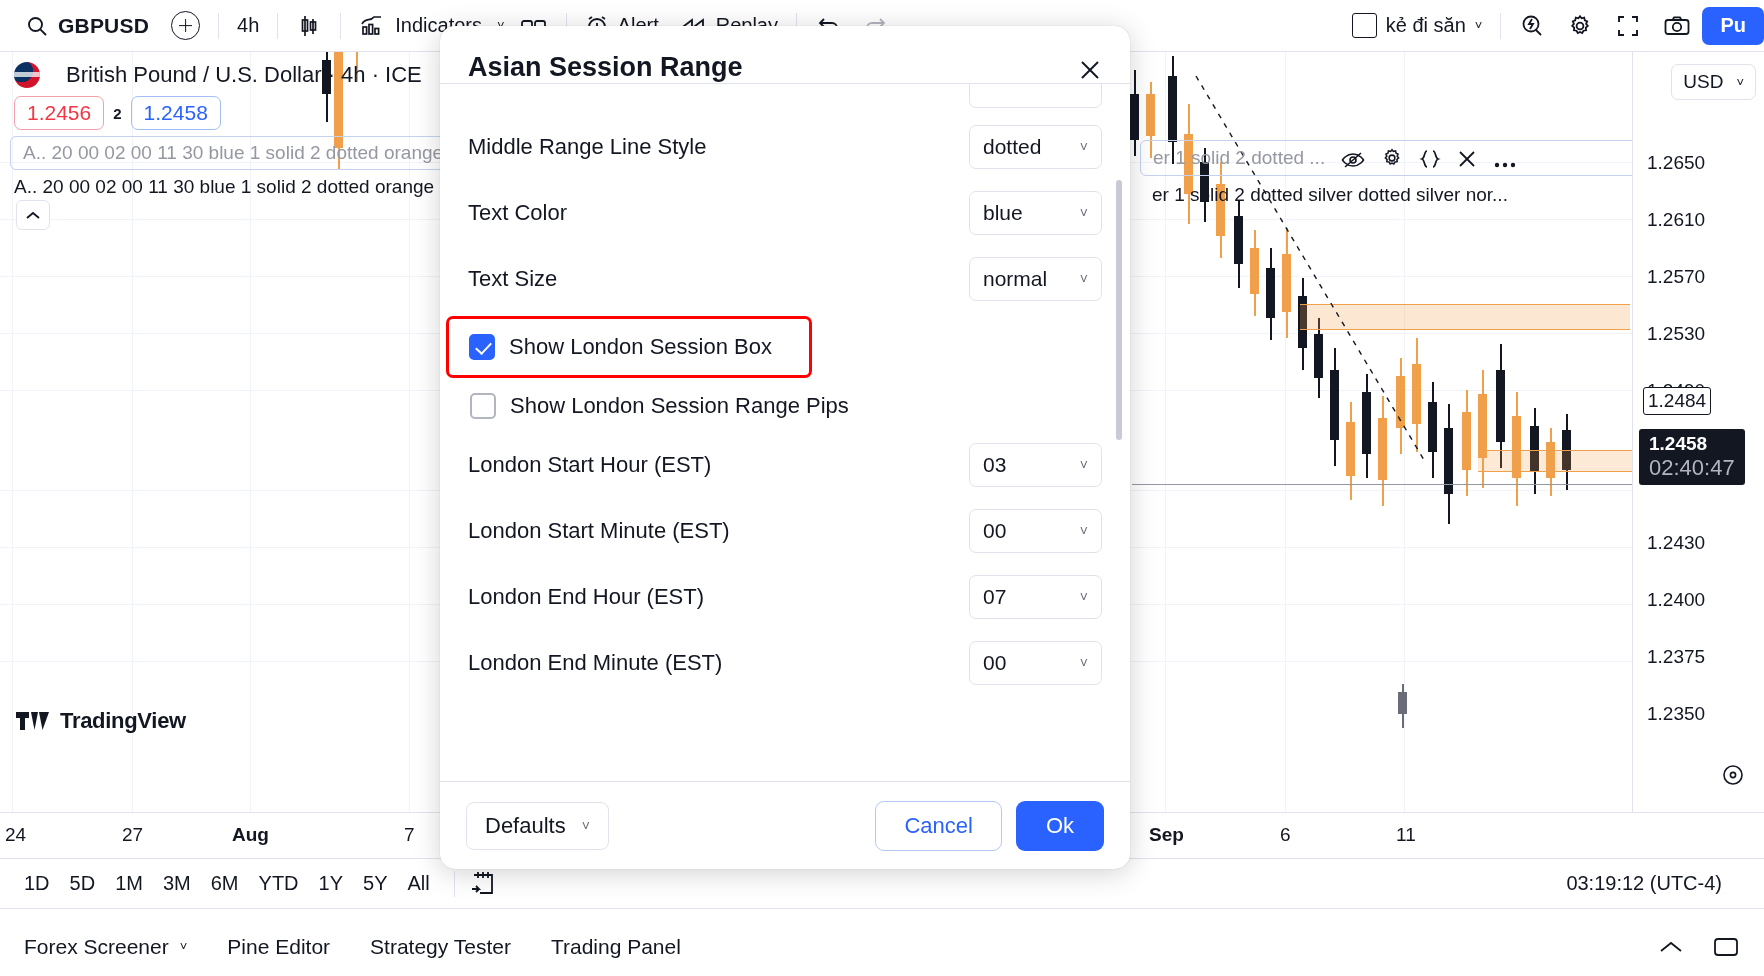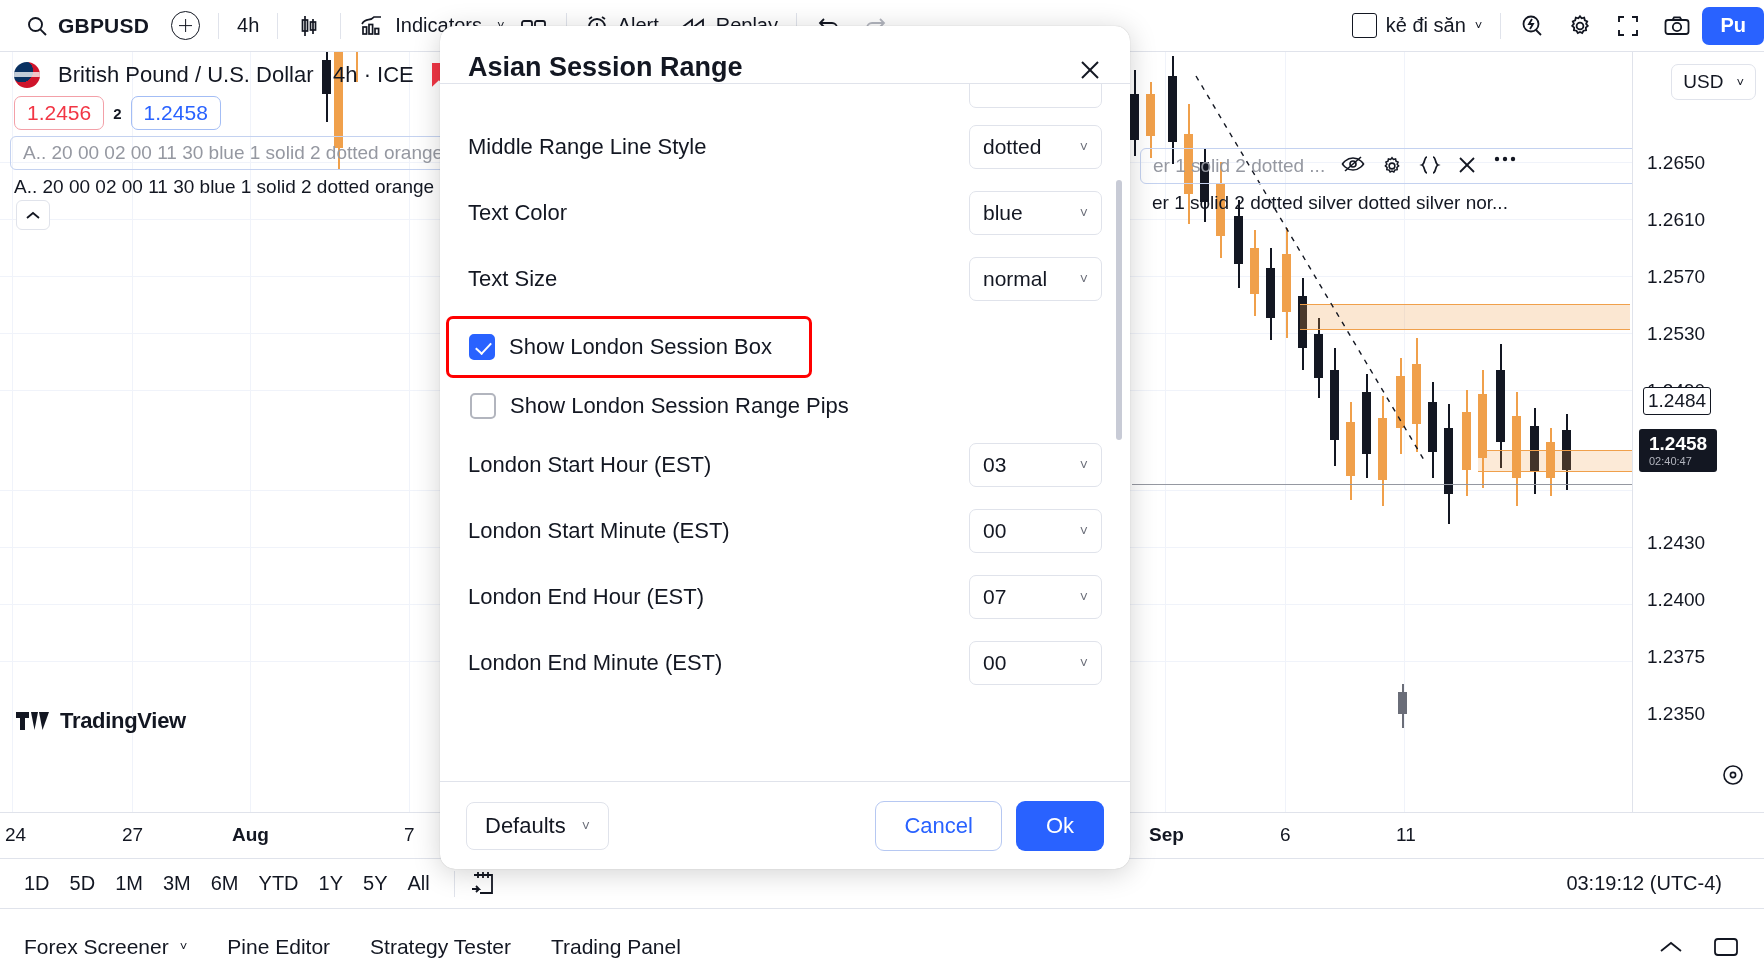--- a/index.html
+++ b/index.html
@@ -41,21 +41,21 @@
     display: flex; align-items: center; border: none; cursor: pointer;
   }
   .chev { font-size: 13px; color: #131722; }
   .layout-sq {
     width: 25px; height: 25px; border: 1.9px solid #131722; border-radius: 3px;
   }
 
   
   .legend-l { position: absolute; left: 0px; top: 52px; width: 460px; }
   .legend-row1 {
-    display: flex; align-items: center; gap: 18px;
+    display: flex; align-items: center; gap: 26px;
     padding: 10px 14px 2px 14px; font-size: 22px; color: #131722;
   }
   .flag {
     width: 26px; height: 26px; border-radius: 50%;
     background: radial-gradient(circle at 30% 35%, #0a3161 0 45%, #cf142b 46% 100%);
     position: relative; flex: none; overflow: hidden;
   }
   .flag::after{
     content:""; position:absolute; left:0; top:40%; width:100%; height:18%;
     background:#fff; opacity:.75;
@@ -84,22 +84,22 @@
   .collapse-btn {
     position: absolute; left: 16px; top: 200px;
     width: 34px; height: 30px; border: 1px solid #e0e3eb; border-radius: 6px;
     background: #fff; display: flex; align-items: center; justify-content: center;
     font-size: 14px; color: #131722;
   }
 
   .legend-r { position: absolute; left: 1140px; top: 140px; width: 530px; }
   .legend-r .boxed { border: 1px solid #c4d2f0; border-radius: 6px; }
   .r-row {
-    display: flex; align-items: flex-start; gap: 16px;
-    font-size: 19px; color: #9598a1; padding: 6px 12px; margin-top: 8px;
+    display: flex; align-items: flex-end; gap: 16px;
+    font-size: 19px; color: #9598a1; padding: 6px 12px;
   }
   .r-row .ic { color: #131722; font-size: 20px; display: inline-flex; }
   .r-row2 { font-size: 19px; color: #131722; padding: 8px 12px; white-space: nowrap; }
 
   
   .chart-area { position: absolute; left: 0; top: 52px; width: 1632px; height: 760px; overflow: hidden; }
   .grid-v { position: absolute; top: 0; bottom: 0; width: 1px; background: #f0f3fa; }
   .grid-h { position: absolute; left: 0; right: 0; height: 1px; background: #f0f3fa; }
   .candle { position: absolute; width: 9px; }
   .wick { position: absolute; left: 4px; width: 1.6px; }
@@ -119,21 +119,21 @@
   .p-tick { position: absolute; left: 14px; font-size: 19px; color: #131722; }
   .p-cur-box {
     position: absolute; left: 10px; border: 1px solid #131722; background: #fff;
     border-radius: 3px; padding: 2px 4px; font-size: 19px; color: #131722;
   }
   .p-last {
     position: absolute; left: 6px; background: #131722; color: #fff;
     border-radius: 3px; padding: 4px 10px; font-size: 19px; font-weight: 600;
     line-height: 1.18;
   }
-  .p-last .tm { font-size: 11px; color: #b2b5be; font-weight: 400; }
+  .p-last .tm { font-size: 22px; color: #b2b5be; font-weight: 400; }
   .usd-sel {
     position: absolute; right: 8px; top: 12px;
     border: 1px solid #e0e3eb; border-radius: 7px; background: #fff;
     padding: 6px 11px; font-size: 19px; color: #131722;
     display: flex; align-items: center; gap: 13px;
   }
   .targ-ic { position: absolute; right: 18px; bottom: 18px; font-size: 22px; color: #131722; }
 
   
   .timescale {

